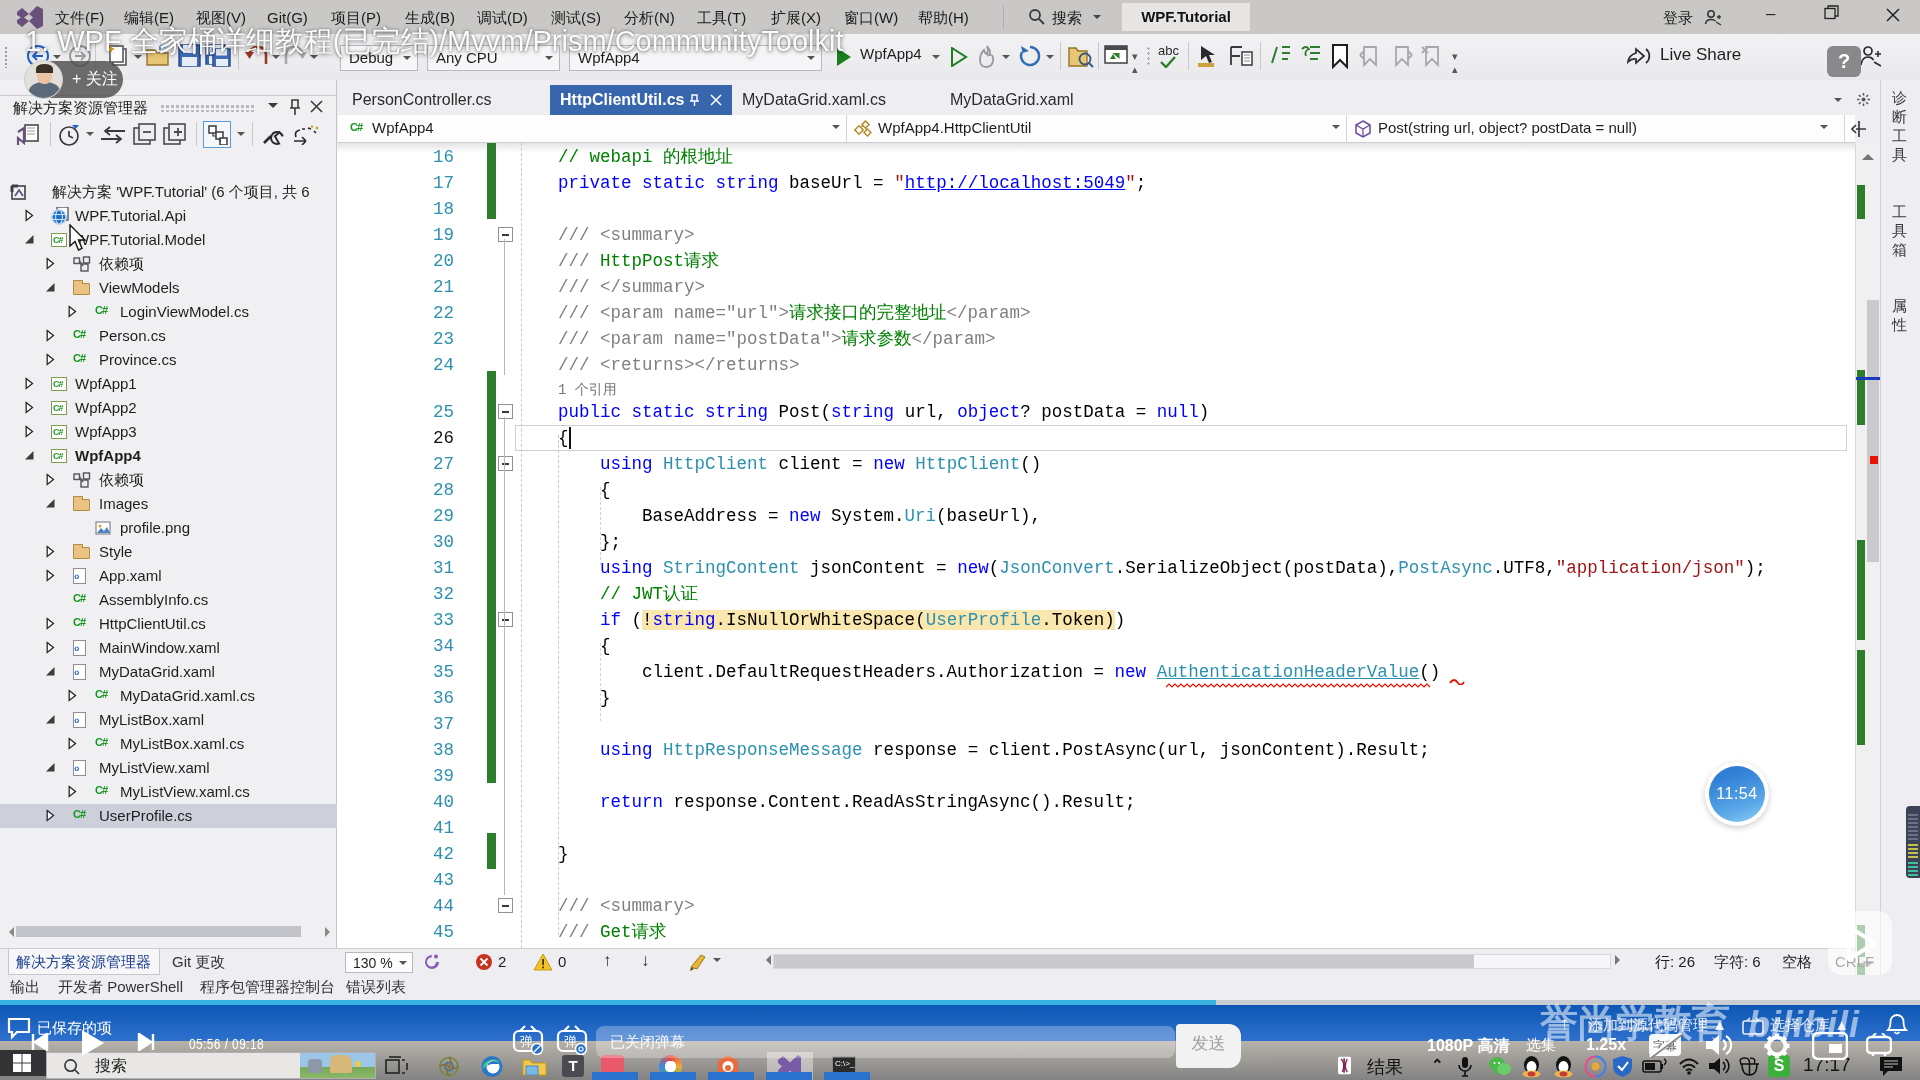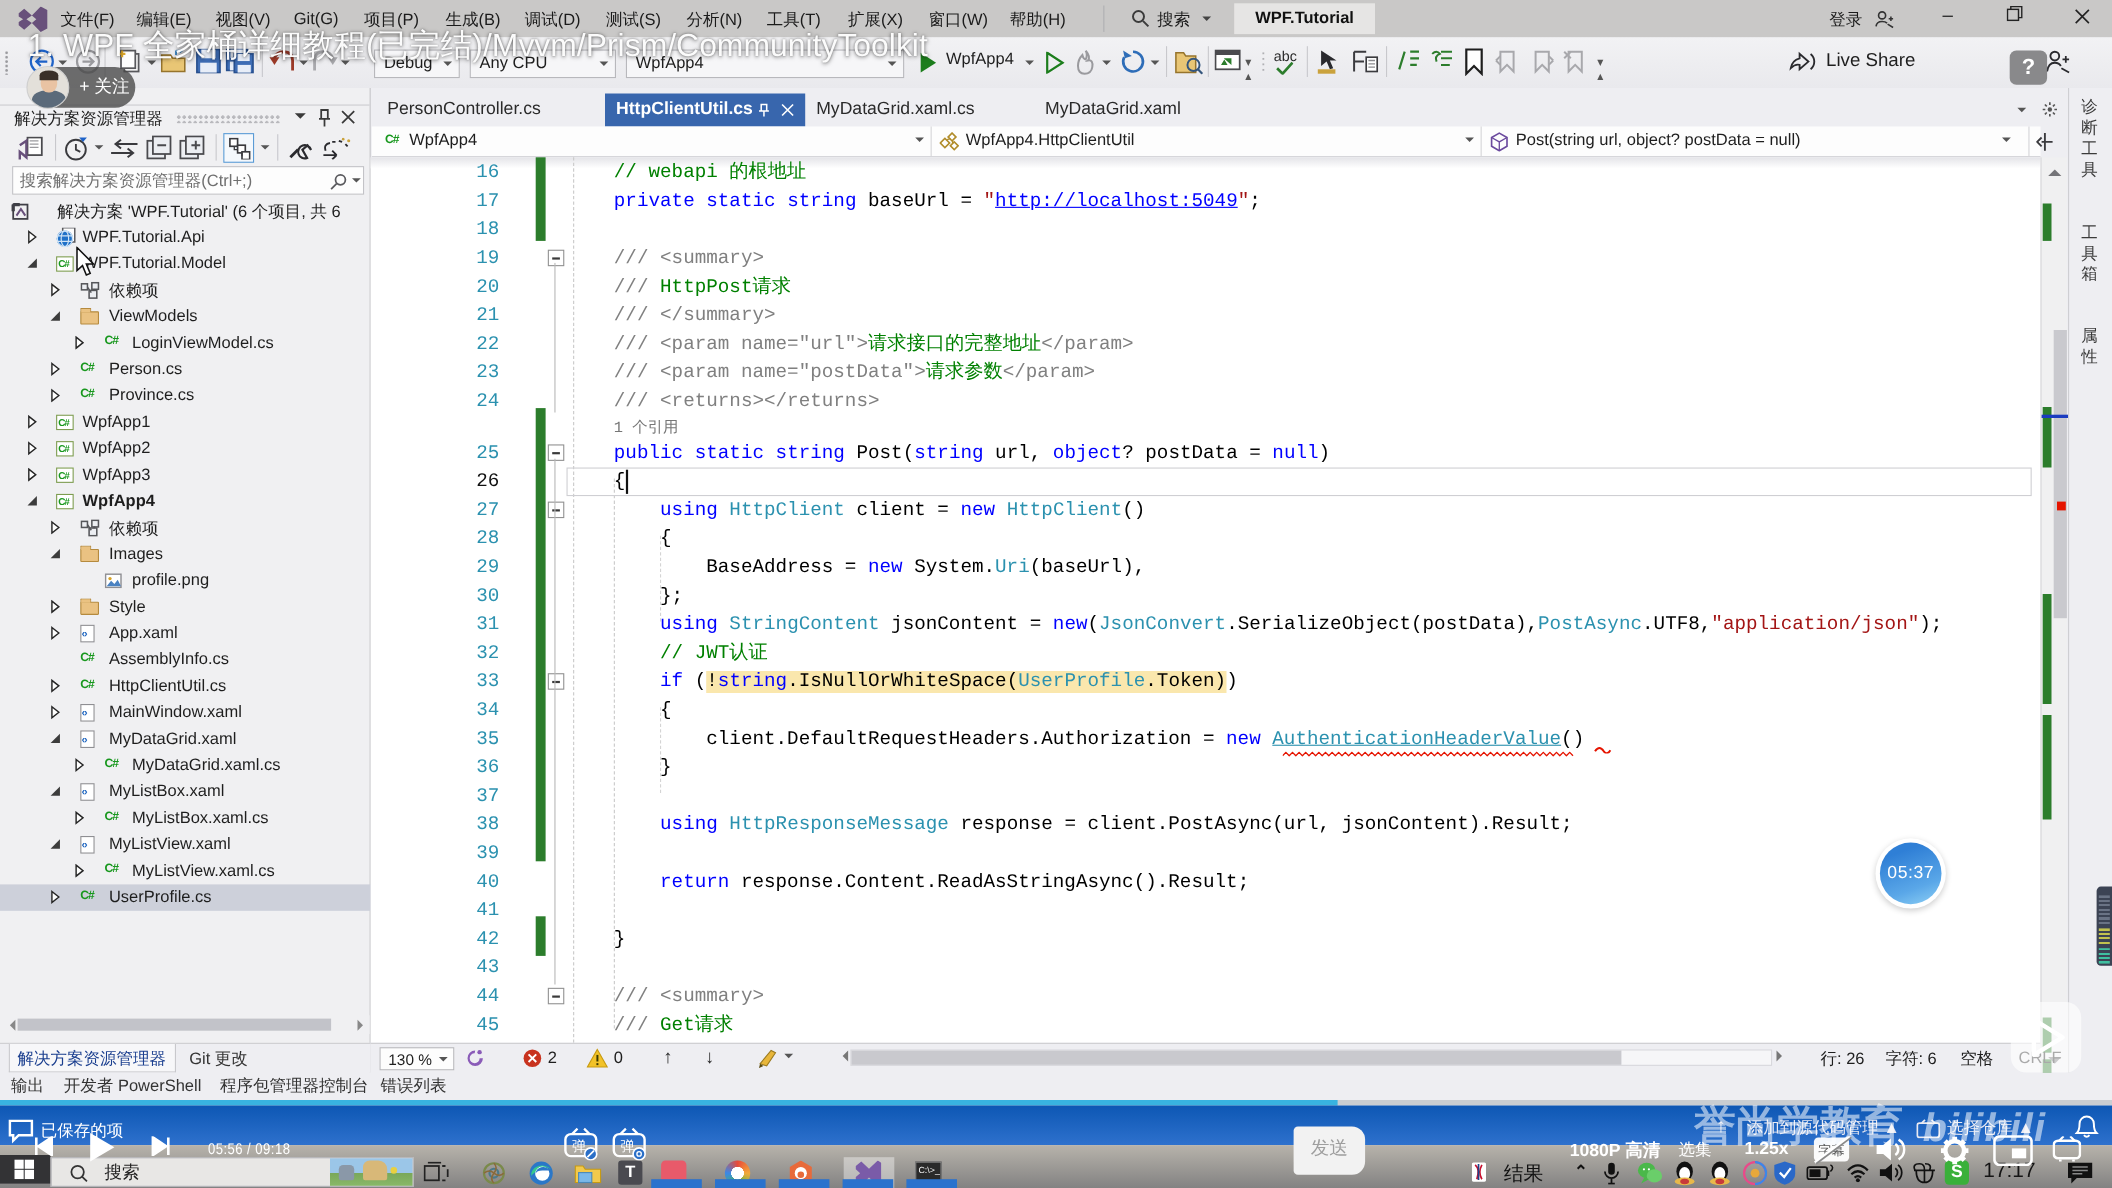--- a/index.html
+++ b/index.html
@@ -289,28 +289,20 @@
         <path d="M21 6 a6 6 0 1 0 2 8 l-8-3 1-6 Z" fill="none" stroke="#2a2a2e" stroke-width="2" transform="rotate(40 12 12)"></path>
         <path d="M4 20 L11 13" stroke="#2a2a2e" stroke-width="2.6"></path>
       </svg>
 <svg style="position:absolute;left:292px;top:6px" width="28" height="20" viewBox="0 0 28 20">
         <path d="M2 16 L14 16 M14 16 L10 12 M14 16 L10 20 M4 12 q-2-6 4-7 M10 4 l3 0 M16 3 l3 1 M22 6 l2 2" stroke="#2a2a2e" stroke-width="1.7" fill="none"></path>
         <circle cx="25" cy="3" r="1.4" fill="#caa23c"></circle>
         <circle cx="20" cy="1.5" r="1.2" fill="#caa23c"></circle>
       </svg>
 </div>
 
-<div style="position:absolute;left:11px;top:71px;width:320px;height:26px;background:#fdfdfd;border:1px solid #c3c3c7">
-<span style="position:absolute;left:6px;top:3px;font-size:15px;color:#707070">搜索解决方案资源管理器(Ctrl+;)</span>
-<svg style="position:absolute;left:288px;top:5px" width="16" height="16" viewBox="0 0 16 16">
-        <circle cx="9.5" cy="6.5" r="4.5" fill="none" stroke="#5a5a5e" stroke-width="1.6"></circle>
-        <line x1="6" y1="10" x2="1" y2="15" stroke="#5a5a5e" stroke-width="1.6"></line>
-      </svg>
-<span style="position:absolute;left:308px;top:10px;width:0;height:0;border:4px solid transparent;border-top-color:#555"></span>
-</div>
 
 <div id="tree" style="position:absolute;left:0;top:100px;width:336px;height:760px;font-size:15px">
       <div class="trow" style="top:0px;">
         <svg style="position:absolute;left:9px;top:3px" width="18" height="18" viewBox="0 0 18 18">
           <rect x="3" y="3" width="13" height="13" fill="none" stroke="#3f3f46" stroke-width="1.6"></rect>
           <path d="M3 3 l6 0 M3 3 l0 6" stroke="#3f3f46" stroke-width="3"></path>
           <path d="M6 13 L10 7 L14 13" stroke="#68507b" stroke-width="1.8" fill="none"></path>
         </svg>
         <span class="lbl" style="left:52px;">解决方案 'WPF.Tutorial' (6 个项目, 共 6 </span>
       </div>
@@ -768,20 +760,23 @@
         <circle cx="25" cy="24" r="5.5" fill="#2a6fc8" stroke="#fff" stroke-width="1.5"></circle>
         <path d="M22 27 L28 21" stroke="#fff" stroke-width="1.5"></path>
       </svg>
 <svg style="position:absolute;left:556px;top:20px" width="32" height="30" viewBox="0 0 32 30">
         <path d="M8 6 L13 1 M24 6 L19 1" stroke="#fff" stroke-width="2" fill="none"></path>
         <rect x="2" y="6" width="28" height="20" rx="5" fill="none" stroke="#fff" stroke-width="2.2"></rect>
         <text x="8" y="21" font-size="13" fill="#fff">弹</text>
         <circle cx="25" cy="24" r="5.5" fill="#2a6fc8" stroke="#fff" stroke-width="1.5"></circle>
         <circle cx="25" cy="24" r="2" fill="none" stroke="#fff" stroke-width="1.2"></circle>
       </svg>
+<div style="position:absolute;left:596px;top:21px;width:579px;height:32px;background:rgba(255,255,255,.28);border-radius:8px">
+<span style="position:absolute;left:14px;top:7px;font-size:15px;color:rgba(255,255,255,.95)">已关闭弹幕</span>
+      </div>
 <div style="position:absolute;left:1176px;top:19px;width:65px;height:44px;background:#f2f2f2;border-radius:4px 12px 12px 4px;text-align:center;font-size:17px;color:#9e9e9e;line-height:40px">发送</div>
 <span style="position:absolute;left:1427px;top:31px;font-size:16px;font-weight:bold;color:#fff">1080P 高清</span>
 <span style="position:absolute;left:1526px;top:31px;font-size:15px;color:#fff">选集</span>
 <span style="position:absolute;left:1586px;top:31px;font-size:16px;font-weight:bold;color:#fff">1.25x</span>
 <svg style="position:absolute;left:1648px;top:28px" width="38" height="26" viewBox="0 0 38 26">
         <rect x="1" y="1" width="32" height="22" rx="4" fill="rgba(255,255,255,.95)"></rect>
         <text x="5" y="17" font-size="12" fill="#555">字幕</text>
         <line x1="2" y1="24" x2="34" y2="0" stroke="#fff" stroke-width="3"></line>
         <line x1="3" y1="25" x2="35" y2="1" stroke="#888" stroke-width="1.6"></line>
       </svg>
@@ -935,21 +930,21 @@
 <div class="abs" id="followpill">
     <span style="position:absolute;left:47px;top:8px">+ 关注</span>
   </div>
 <div class="abs" id="avatar">
     <i class="bd"></i>
     <i class="hd"></i>
     <i class="hr"></i>
   </div>
 <div class="abs" id="helpq">?</div>
 <div class="abs" id="bubble554">
-    <div class="in">05:37</div>
+    <div class="in">11:54</div>
   </div>
 <div class="abs" id="stripes">
 <div style="position:absolute;left:2px;top:8px;width:10px;height:26px;background:repeating-linear-gradient(#6a7385 0 2px,#3c4354 2px 4px)"></div>
 <div style="position:absolute;left:2px;top:38px;width:10px;height:16px;background:repeating-linear-gradient(#c2c24e 0 2px,#3c4354 2px 4px)"></div>
 <div style="position:absolute;left:2px;top:56px;width:10px;height:14px;background:repeating-linear-gradient(#3fbfa0 0 2px,#3c4354 2px 4px)"></div>
 </div>
 <div class="abs" id="bigplay">
 <svg style="position:absolute;left:17px;top:13px" width="34" height="38" viewBox="0 0 34 38">
       <path d="M4 3 L30 19 L4 35 Z" fill="none" stroke="#fff" stroke-width="4" stroke-linejoin="round"></path>
     </svg>

